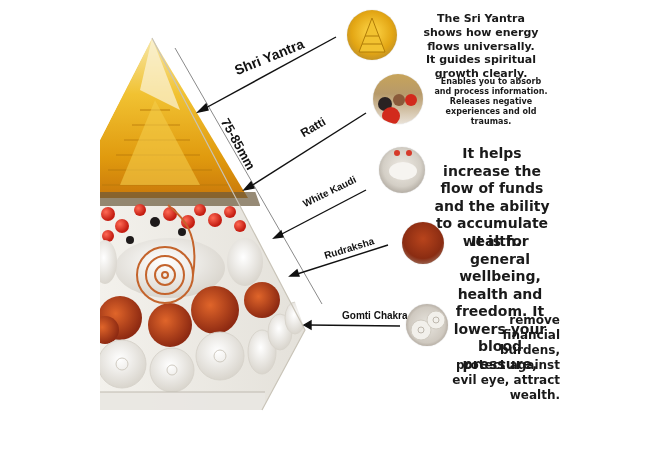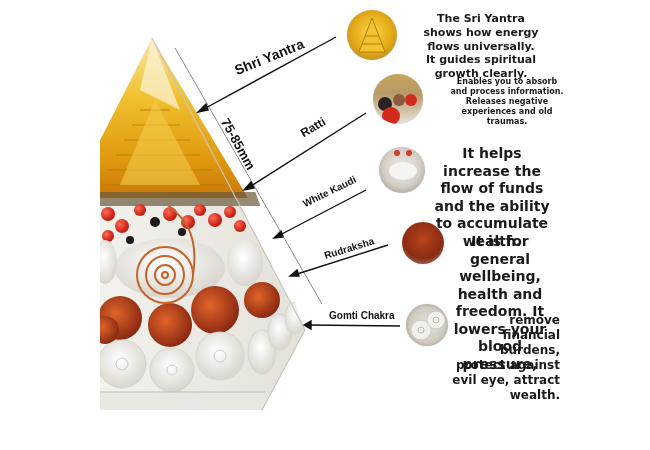--- a/index.html
+++ b/index.html
@@ -135,21 +135,21 @@
       <polygon points="304,325 311,321 311,329"></polygon>
   </g>
 </svg>
 
 <div class="label" style="left:218px; top:108px; font-size:13px; transform:rotate(61deg);">75-85mm</div>
 
 <div class="label" style="left:238px; top:62px; font-size:14px; transform:rotate(-22deg);">Shri Yantra</div>
 <div class="label" style="left:305px; top:126px; font-size:12px; transform:rotate(-30deg);">Ratti</div>
 <div class="label" style="left:306px; top:198px; font-size:10px; transform:rotate(-26deg);">White Kaudi</div>
 <div class="label" style="left:326px; top:250px; font-size:10px; transform:rotate(-17deg);">Rudraksha</div>
-<div class="label" style="left:329px; top:310px; font-size:10px;">Gomti Chakra</div>
+<div class="label" style="left:342px; top:310px; font-size:10px;">Gomti Chakra</div>
 
 <div class="thumb" style="left:347px; top:10px; width:50px; height:50px; background:radial-gradient(circle at 50% 45%, #ffd84a 0%, #e3a614 55%, #9b7a3a 100%);">
   <svg width="50" height="50">
       <polygon points="25,8 12,42 38,42" fill="#f2c230" stroke="#b07c08" stroke-width="1"></polygon>
     <g stroke="#b07c08" stroke-width="1">
         <line x1="18" y1="26" x2="32" y2="26"></line>
         <line x1="15" y1="34" x2="35" y2="34"></line>
       </g>
     </svg>
 </div>
@@ -173,16 +173,16 @@
 <div class="thumb" style="left:406px; top:304px; width:42px; height:42px; background:radial-gradient(circle at 50% 50%, #e8e5df 0%, #cfc9c0 60%, #7a6e62 100%);">
   <svg width="42" height="42">
       <circle cx="15" cy="26" r="10" fill="#f2f0eb" stroke="#cfcac0"></circle>
       <circle cx="15" cy="26" r="3" fill="none" stroke="#bdb7ad"></circle>
     <circle cx="30" cy="16" r="9" fill="#f2f0eb" stroke="#cfcac0"></circle>
       <circle cx="30" cy="16" r="3" fill="none" stroke="#bdb7ad"></circle>
     </svg>
 </div>
 
 <div class="desc" style="left:422px; top:12px; width:118px; font-size:11px;">The Sri Yantra shows how energy flows universally. It guides spiritual growth clearly.</div>
-<div class="desc" style="left:432px; top:77px; width:118px; font-size:8px;margin-left:16px;">Enables you to absorb and process information. Releases negative experiences and old traumas.</div>
+<div class="desc" style="left:432px; top:77px; width:118px; font-size:8px;">Enables you to absorb and process information. Releases negative experiences and old traumas.</div>
 <div class="desc" style="left:432px; top:145px; width:120px; font-size:14px;">It helps increase the flow of funds and the ability to accumulate wealth.</div>
 <div class="desc" style="left:446px; top:233px; width:108px; font-size:14px;">It is for general wellbeing, health and freedom. It lowers your blood pressure,</div>
 <div class="desc" style="left:450px; top:313px; width:110px; font-size:12px;text-align:right;">remove financial burdens, protect against evil eye, attract wealth.</div>
 
 </body></html>

